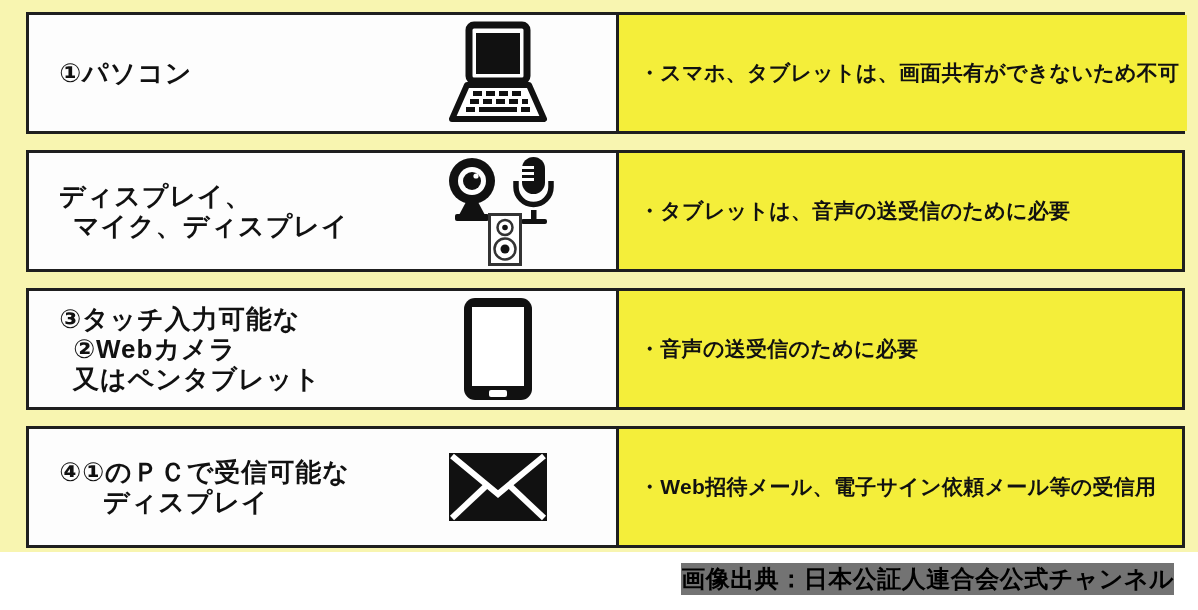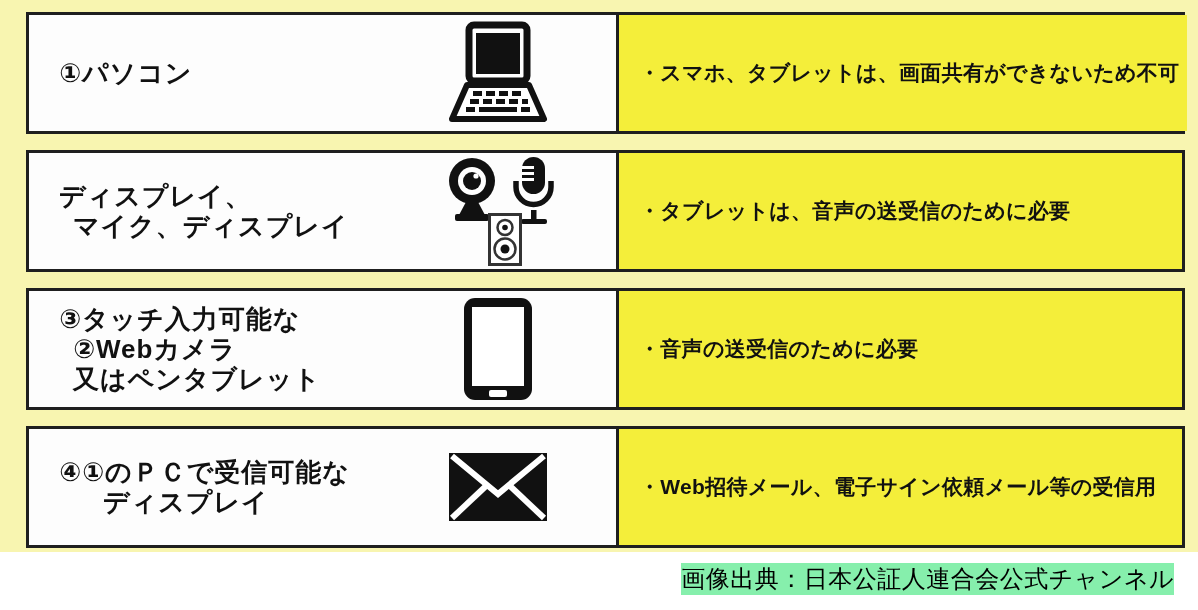--- a/index.html
+++ b/index.html
@@ -46,22 +46,22 @@
     background:var(--cell-yellow);
     display:flex;flex-direction:column;justify-content:center;
     padding-left:20px;padding-right:8px;gap:9px;
   }
   .bullet{
     font-size:21px;font-weight:600;line-height:1.45;
     letter-spacing:0.3px;white-space:nowrap;color:var(--text);
   }
   .attribution{
     position:absolute;top:563px;right:24px;
-    font-size:24px;font-weight:normal;letter-spacing:0.5px;
-    color:#000;background:#86efac;white-space:nowrap;
+    font-size:24px;font-weight:bold;letter-spacing:0.5px;
+    color:#000;background:#737373;white-space:nowrap;
   }
   svg{display:block;}
 </style>
 </head>
 <body>
 
 <div class="band">
 
   <div class="row">
     <div class="left">

